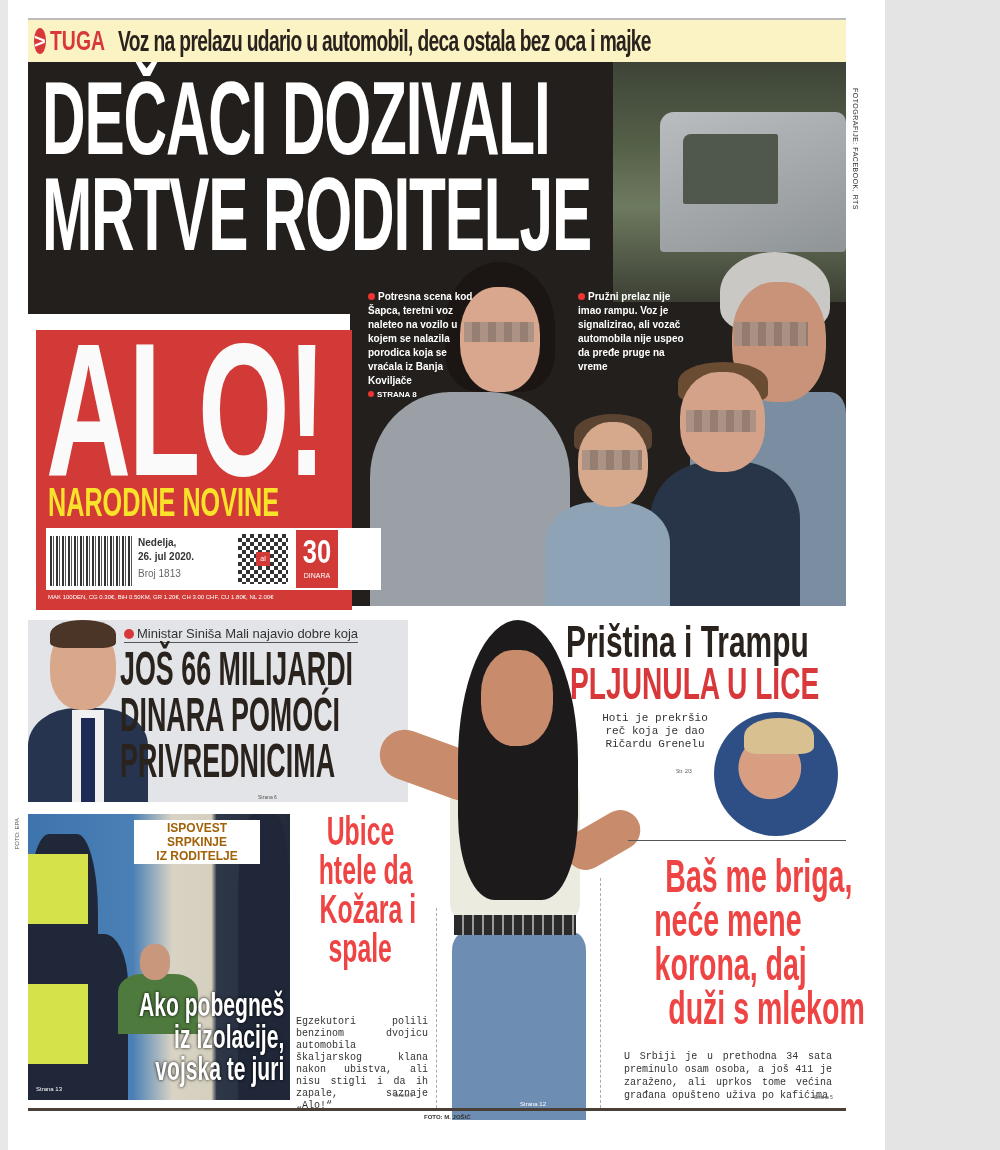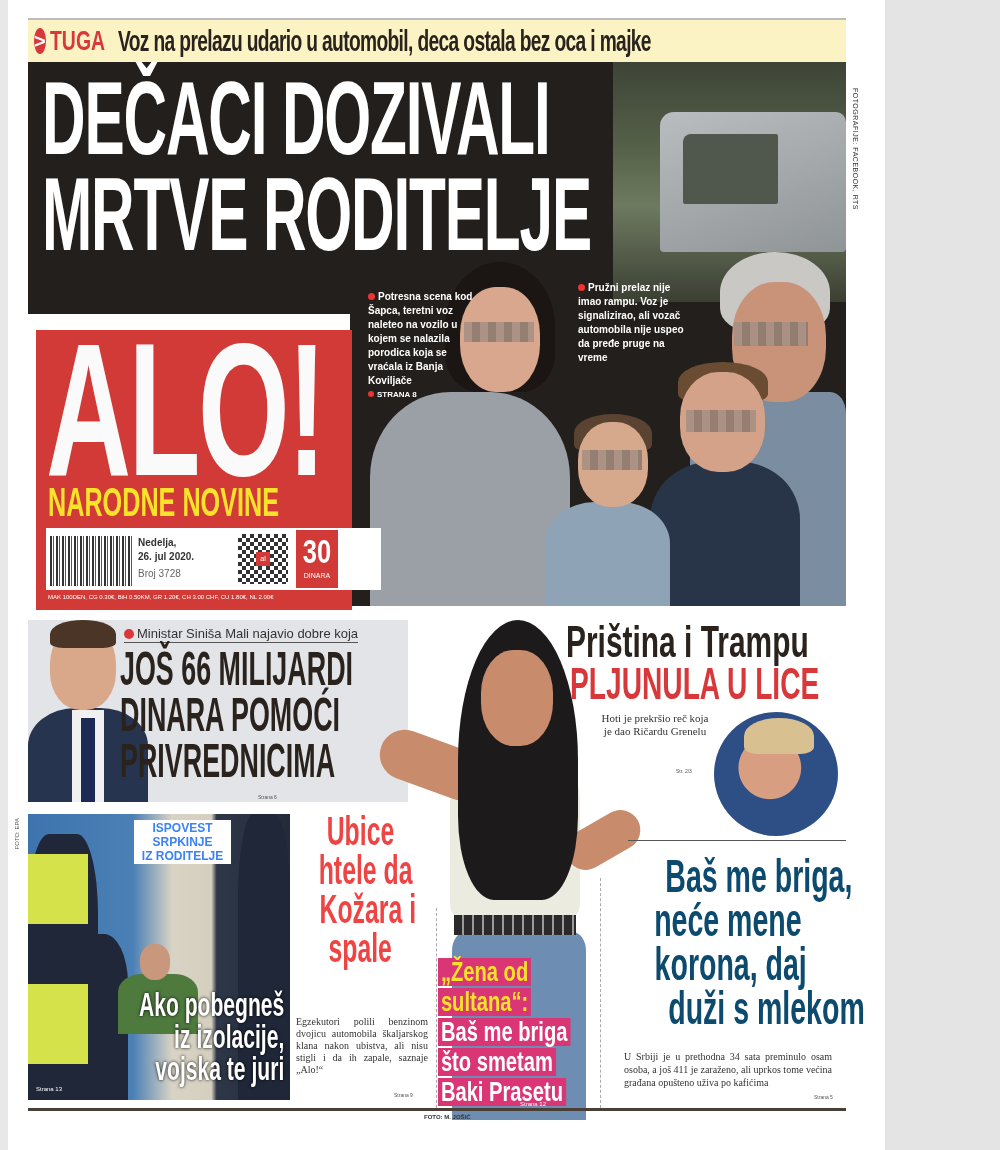--- a/index.html
+++ b/index.html
@@ -1,18 +1,18 @@
 <!DOCTYPE html>
 <html><head>
 <meta charset="utf-8">
 <style>
   * { box-sizing: border-box; margin: 0; padding: 0; }
   html, body { width: 1000px; height: 1150px; overflow: hidden; background: #fff; }
   body { position: relative; font-family: "Liberation Sans", sans-serif; }
-  .serif { font-family: Liberation Serif, serif; }
+  .serif { font-family: Liberation Mono, monospace; }
 
   #gray-right { position: absolute; left: 885px; top: 0; width: 115px; height: 1150px; background: #e4e4e4; }
   #gray-left { position: absolute; left: 0; top: 0; width: 8px; height: 1150px; background: #e8e8e8; }
 
   #page { position: absolute; left: 28px; top: 18px; width: 818px; height: 1110px; }
 
   
   #topbar { position: absolute; left: 0; top: 0; width: 818px; height: 44px; background: #fbf3c4; border-top: 2px solid #bbb; display: flex; align-items: center; padding-left: 6px; white-space: nowrap; overflow: hidden; }
   #topbar .arrow { width: 26px; height: 26px; border-radius: 50%; background: #d8383a; color: #fff; display: flex; align-items: center; justify-content: center; font-weight: bold; font-size: 20px; margin-right: 4px; }
   #topbar .kicker { color: #d8383a; font-size: 27px; font-weight: bold; transform: scaleX(0.72); transform-origin: left; display: inline-block; width: 68px; }
@@ -39,21 +39,21 @@
   #p-boy2-hair { left: 318px; top: 170px; width: 90px; height: 40px; background: #6a4c33; border-radius: 50% 50% 20% 20%; }
   #p-boy2-body { left: 290px; top: 270px; width: 150px; height: 144px; background: #283549; border-radius: 40% 40% 0 0; }
   #p-man-hair { left: 360px; top: 60px; width: 110px; height: 80px; background: #c9c8c5; border-radius: 50% 50% 30% 30%; }
   #p-man-face { left: 372px; top: 90px; width: 94px; height: 120px; background: #c89379; border-radius: 45%; }
   #p-man-body { left: 330px; top: 200px; width: 156px; height: 214px; background: #7b8da0; border-radius: 30% 10% 0 0; }
   .blur { position: absolute; background: repeating-linear-gradient(90deg,#a79083 0 8px,#8e7a6f 8px 16px); opacity: 0.9; }
 
   .hero-caption { position: absolute; color: #fff; font-size: 10px; line-height: 14px; font-weight: bold; }
   .hero-caption .dot { display: inline-block; width: 7px; height: 7px; background: #e33; border-radius: 50%; margin-right: 3px; }
   #cap-left { left: 340px; top: 228px; width: 105px; }
-  #cap-right { left: 550px; top: 219px; width: 115px; }
+  #cap-right { left: 550px; top: 228px; width: 115px; }
   #cap-left-page { position: absolute; left: 340px; top: 328px; color: #fff; font-size: 8px; font-weight: bold; }
 
   
   #masthead { position: absolute; left: 0; top: 296px; width: 322px; height: 306px; background: #fff; }
   #masthead-red { position: absolute; left: 8px; top: 16px; width: 316px; height: 280px; background: #d13a36; }
   #logo { position: absolute; left: 10px; top: -6px; color: #fafafa; font-size: 190px; line-height: 170px; font-weight: bold; transform: scaleX(0.62); transform-origin: left top; letter-spacing: -4px; white-space: nowrap; }
   #tagline { position: absolute; left: 12px; top: 150px; color: #f8e22a; font-size: 40px; font-weight: bold; transform: scaleX(0.63); transform-origin: left top; white-space: nowrap; letter-spacing: 0px; }
   #info-box { position: absolute; left: 10px; top: 198px; width: 335px; height: 62px; background: #fff; }
   #barcode { position: absolute; left: 4px; top: 8px; width: 82px; height: 50px; background: repeating-linear-gradient(90deg,#333 0 2px,#fff 2px 3px,#555 3px 4px,#fff 4px 6px); }
   #date-lines { position: absolute; left: 92px; top: 8px; font-size: 10px; font-weight: bold; color: #333; line-height: 14px; }
@@ -100,33 +100,33 @@
   #trump { position: absolute; left: 714px; top: 714px; width: 124px; height: 124px; border-radius: 50%; background: radial-gradient(circle at 45% 45%, #d89e82 0 32%, #2e4f86 33% 100%); overflow: hidden; }
   #trump-hair { position: absolute; left: 30px; top: 6px; width: 70px; height: 36px; background: #d9c090; border-radius: 50% 50% 20% 20%; }
 
   .rule-h { position: absolute; height: 2px; background: #555; }
   .dots-v { position: absolute; width: 0; border-left: 1px dashed #aaa; }
 
   
   #police { position: absolute; left: 0; top: 800px; width: 262px; height: 286px; background: linear-gradient(90deg,#3d74ad 0%,#4a80b5 40%,#d8d3c4 55%,#d4cfbe 70%,#2e3748 72%,#232b3b 100%); overflow: hidden; }
   .cop { position: absolute; background: #1f2738; border-radius: 30% 30% 0 0; }
   .vest { position: absolute; background: #d6e24a; }
-  #pol-kicker { position: absolute; left: 106px; top: 6px; background: #fff; font-size: 12px; font-weight: bold; color: #3b82f6; text-align: center; line-height: 14px; padding: 1px 4px; width: 97px; }
+  #pol-kicker { position: absolute; left: 106px; top: 6px; background: #fff; font-size: 12px; font-weight: bold; color: #a16207; text-align: center; line-height: 14px; padding: 1px 4px; width: 126px; }
   #pol-title { position: absolute; right: 6px; top: 174px; color: #fff; text-align: right; font-size: 34px; line-height: 32px; font-weight: bold; transform: scaleX(0.62); transform-origin: right top; white-space: nowrap; text-shadow: 0 0 4px #000; }
   #pol-page { position: absolute; left: 8px; top: 272px; font-size: 6px; color: #fff; }
   #pol-credit { position: absolute; left: -20px; top: 802px; writing-mode: vertical-rl; transform: rotate(180deg); font-size: 6px; color: #555; }
 
   
   #ubice-title { position: absolute; left: 268px; top: 812px; width: 140px; text-align: center; color: #ef4444; font-size: 40px; line-height: 39px; font-weight: bold; }
   #ubice-title span { display: inline-block; transform: scaleX(0.62); white-space: nowrap; }
   #ubice-text { position: absolute; left: 273px; top: 1016px; width: 132px; font-size: 10px; line-height: 12px; color: #333; text-align: justify; }
   #ubice-page { position: absolute; left: 370px; top: 1085px; font-size: 5px; color: #555; }
 
   
-  #bas-title { position: absolute; left: 588px; top: 852px; width: 240px; text-align: center; color: #0c4a6e; font-size: 46px; line-height: 44px; font-weight: bold; }
+  #bas-title { position: absolute; left: 588px; top: 852px; width: 240px; text-align: center; color: #ef4444; font-size: 46px; line-height: 44px; font-weight: bold; }
   #bas-title span { display: inline-block; transform: scaleX(0.62); white-space: nowrap; }
   #bas-text { position: absolute; left: 614px; top: 1050px; width: 208px; font-size: 10px; line-height: 13px; color: #333; text-align: justify; }
   #bas-page { position: absolute; left: 790px; top: 1092px; font-size: 5px; color: #555; }
 
   #bottom-rule { position: absolute; left: 0; top: 1096px; width: 818px; height: 3px; background: #4a3f37; }
   #bottom-credit { position: absolute; left: 400px; top: 1101px; font-size: 6px; color: #333; font-weight: bold; }
 </style>
 </head>
 <body>
 
@@ -184,21 +184,21 @@
 
   <div id="masthead">
     <div id="masthead-red">
       <div id="logo">ALO!</div>
       <div id="tagline">NARODNE NOVINE</div>
       <div id="info-box">
         <div id="barcode"></div>
         <div id="date-lines">
           <div>Nedelja,</div>
           <div>26. jul 2020.</div>
-          <div class="issue">Broj 3728</div>
+          <div class="issue">Broj 1813</div>
         </div>
         <div id="qr"></div>
         <div id="qr-badge">al</div>
         <div id="price">
           <span class="num">30</span>
           <span class="cur">DINARA</span>
         </div>
       </div>
       <div id="price-strip">MAK 100DEN, CG 0.30€, BiH 0.50KM, GR 1.20€, CH 3.00 CHF, CU 1.80€, NL 2.00€</div>
     </div>
@@ -224,27 +224,20 @@
   <div id="woman" style="left:340px;top:592px;">
     <div id="w-jeans"></div>
     <div id="w-top"></div>
     <div id="w-belt"></div>
     <div id="w-arm-l"></div>
     <div id="w-arm-r"></div>
     <div id="w-hair"></div>
     <div id="w-face"></div>
   </div>
 
-  <div id="w-kicker" style="position:absolute;left:410px;top:940px;">
-    <span class="pink-line y">„Žena od</span>
-    <span class="pink-line y">sultana“:</span>
-    <span class="pink-line w">Baš me briga</span>
-    <span class="pink-line w">što smetam</span>
-    <span class="pink-line w">Baki Prasetu</span>
-  </div>
   <div id="w-page" style="left:492px;top:1083px;">Strana 12</div>
 
   <div id="pristina-title" style="left:538px;top:602px;">Priština i Trampu</div>
   <div id="pristina-sub" style="left:542px;top:644px;">PLJUNULA U LICE</div>
   <div id="pristina-text" style="left:572px;top:694px;" class="serif">Hoti je prekršio reč koja je dao Ričardu Grenelu</div>
   <div id="pristina-page" style="left:648px;top:750px;">Str. 2/3</div>
   <div id="trump" style="left:686px;top:694px;">
     <div id="trump-hair"></div>
   </div>
 

